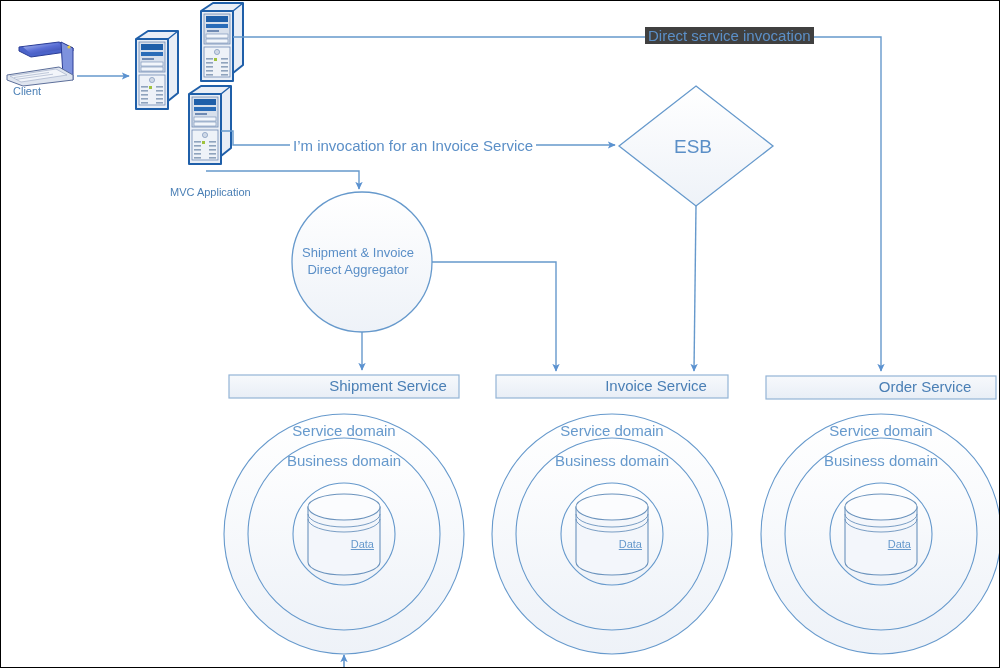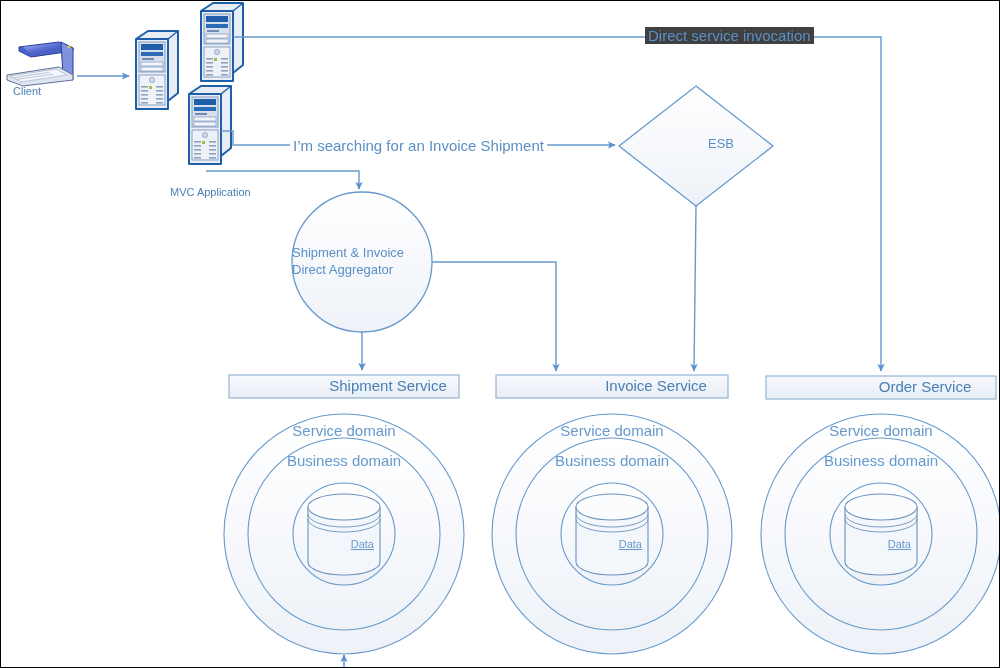--- a/index.html
+++ b/index.html
@@ -28,22 +28,22 @@
     position: absolute;
     color: #5b8fc7;
     font-family: "Liberation Sans", sans-serif;
     white-space: nowrap;
     pointer-events: none;
   }
   .lbl-client      { left: 12px;  top: 84px;  font-size: 11px; color: #4a7fb5; }
   .lbl-mvc         { left: 140px; top: 185px; font-size: 11px; color: #4a7fb5; padding-left: 29px; }
   .lbl-direct      { left: 644px; top: 26px;  font-size: 15px; background: #404040; padding: 0 3px; }
   .lbl-search      { left: 289px; top: 136px; font-size: 15px; background: #ffffff; padding: 0 3px; }
-  .lbl-esb         { left: 707px; top: 135px; font-size: 13px; }
-  .lbl-agg         { left: 291px; top: 243px; width: 112px; text-align: left; font-size: 13px; line-height: 17px; }
+  .lbl-esb         { left: 673px; top: 135px; font-size: 19px; }
+  .lbl-agg         { left: 301px; top: 243px; width: 112px; text-align: center; font-size: 13px; line-height: 17px; }
   .svc-title {
     position: absolute;
     text-align: center;
     font-size: 15px;
     color: #4a7fb5;
     line-height: 22px;
     margin-left: 44px;
   }
   .ring-lab {
     position: absolute;
@@ -206,21 +206,21 @@
       <path d="M343,672 L343,654" fill="none" stroke="#6699cc" stroke-width="1.6" marker-end="url(#arrowBlue)"></path>
     </g>
   </svg>
 
   <div class="dlabel lbl-client">Client</div>
 
   <div class="dlabel lbl-mvc">MVC Application</div>
 
   <div class="dlabel lbl-direct">Direct service invocation</div>
 
-  <div class="dlabel lbl-search">I’m searching for an Invoice Shipment</div>
+  <div class="dlabel lbl-search">I’m invocation for an Invoice Service</div>
 
   <div class="dlabel lbl-esb">ESB</div>
 
   <div class="dlabel lbl-agg">
     <div>Shipment &amp; Invoice</div>
     <div>Direct Aggregator</div>
   </div>
 
   <div class="svc-title" style="left:228px; top:374px; width:230px;">Shipment Service</div>
   <div class="svc-title" style="left:495px; top:374px; width:232px;">Invoice Service</div>

